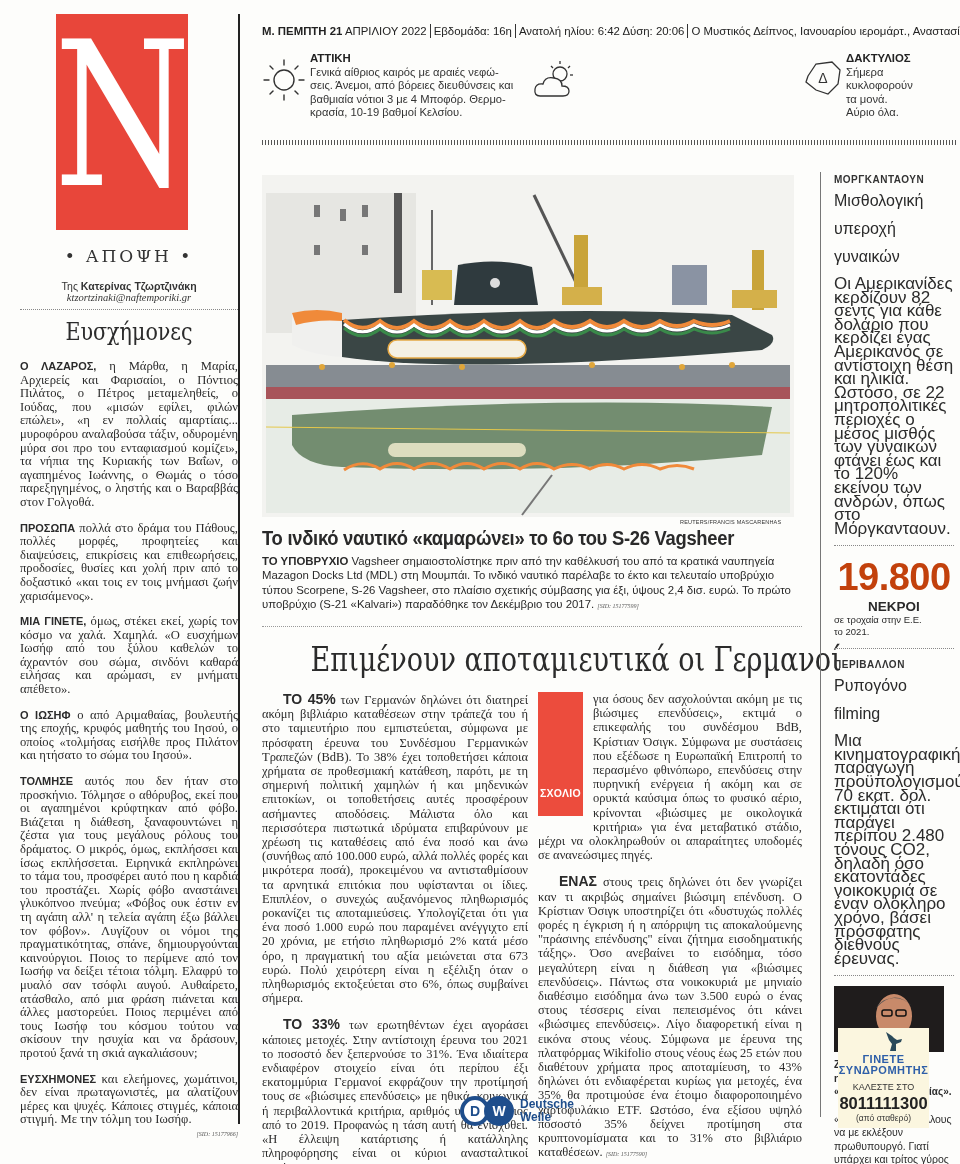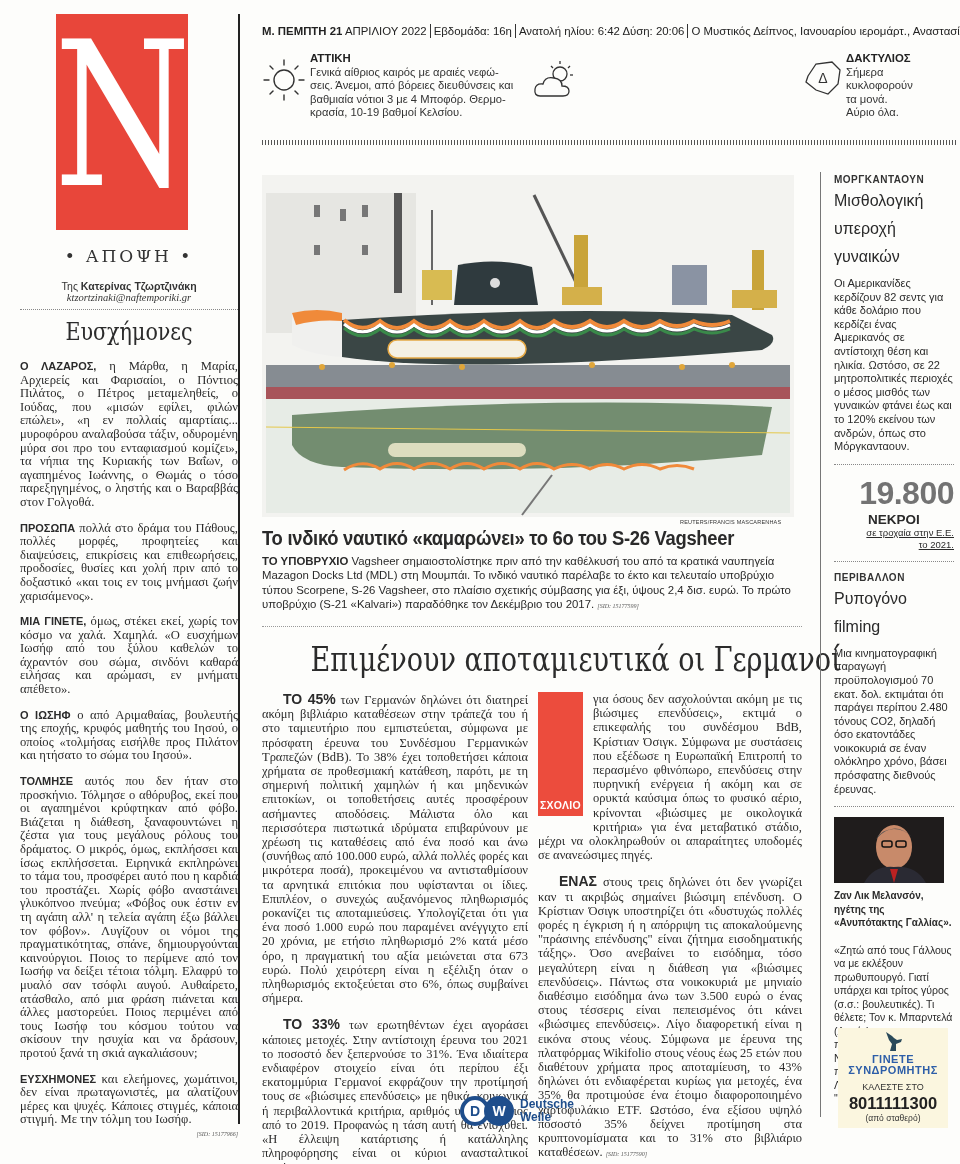--- a/index.html
+++ b/index.html
@@ -53,41 +53,41 @@
   .sep-line { position: absolute; left: 262px; top: 626px; width: 540px; border-top: 1px dotted #999; }
 
   
   .main-headline { position: absolute; left: 262px; top: 640px; width: 540px; text-align: center; font-family: "DejaVu Serif", serif; font-size: 33px; color: #2b2b2b; white-space: nowrap; transform: scaleX(0.82); transform-origin: center; }
   .art-col { position: absolute; font-family: "Liberation Serif", serif; font-size: 12.5px; line-height: 14.2px; text-align: justify; color: #2b2b2b; }
   .art-col .lead { font-family: "Liberation Sans", sans-serif; font-weight: bold; font-size: 14px; margin-left: 21px; }
   .art-col p { margin-bottom: 12px; }
   .art-col-1 { left: 262px; top: 692px; width: 266px; }
   .art-col-2 { left: 538px; top: 692px; width: 264px; }
   .comment-badge { float: left; width: 45px; height: 124px; background: #ec4c3d; margin: 0 10px 4px 0; position: relative; }
-  .comment-badge span { position: absolute; bottom: 4px; left: 0; width: 100%; text-align: center; color: #fff; font-family: "Liberation Sans", sans-serif; font-weight: bold; font-size: 10.5px; letter-spacing: 0.3px; }
+  .comment-badge span { position: absolute; bottom: 16px; left: 0; width: 100%; text-align: center; color: #fff; font-family: "Liberation Sans", sans-serif; font-weight: bold; font-size: 10.5px; letter-spacing: 0.3px; }
   .dw-logo { position: absolute; left: 460px; top: 1096px; display: flex; align-items: center; }
   .dw-circle { width: 30px; height: 30px; border-radius: 50%; background: #1f4e8c; border: 2px solid #1f4e8c; display: flex; align-items: center; justify-content: center; color: #fff; font-family: "Liberation Sans", sans-serif; font-weight: bold; font-size: 14px; }
   .dw-circle.d { background: #fff; color: #1f4e8c; border: 4px solid #1f4e8c; }
   .dw-circle.w { margin-left: -6px; }
   .dw-text { margin-left: 6px; font-family: "Liberation Sans", sans-serif; font-weight: bold; font-size: 12px; line-height: 13px; color: #1f4e8c; }
 
   
   .vrule-right { position: absolute; left: 820px; top: 172px; width: 1px; height: 945px; background: #777; }
   .right-col { position: absolute; left: 834px; top: 174px; width: 120px; }
   .kicker { font-family: "Liberation Sans", sans-serif; font-weight: bold; font-size: 10px; color: #333; letter-spacing: 0.5px; }
   .r-title { font-family: "Liberation Sans", sans-serif; font-size: 16px; line-height: 28px; color: #2a2a2a; margin: 2px 0 6px 0; }
-  .r-body { font-family: "Liberation Sans", sans-serif; font-size: 11px; line-height: 13.6px; color: #2b2b2b; }
+  .r-body { font-family: "Liberation Sans", sans-serif; font-size: 17px; line-height: 13.6px; color: #2b2b2b; }
   .r-dots { border-top: 1px dotted #888; margin: 10px 0; }
-  .big-num { text-align: right; font-family: "Liberation Sans", sans-serif; font-weight: bold; font-size: 32px; color: #737373; letter-spacing: -0.5px; }
+  .big-num { text-align: center; font-family: "Liberation Sans", sans-serif; font-weight: bold; font-size: 38px; color: #c2410c; letter-spacing: -0.5px; }
   .big-label { text-align: center; font-family: "Liberation Sans", sans-serif; font-weight: bold; font-size: 13.5px; color: #2a2a2a; }
-  .big-sub { text-align: right; font-family: "Liberation Sans", sans-serif; font-size: 9.5px; line-height: 12px; color: #2a2a2a; text-decoration: underline; }
+  .big-sub { text-align: left; font-family: "Liberation Sans", sans-serif; font-size: 9.5px; line-height: 12px; color: #2a2a2a; }
   .portrait { width: 110px; height: 66px; margin-top: 8px; background: linear-gradient(135deg, #2a2a2a 0%, #3a3434 40%, #222 100%); position: relative; overflow: hidden; }
   .quote-name { font-family: "Liberation Sans", sans-serif; font-weight: bold; font-size: 10px; line-height: 13.5px; margin-top: 6px; color: #2a2a2a; }
   .quote-body { font-family: "Liberation Sans", sans-serif; font-size: 10.5px; line-height: 13.5px; color: #2a2a2a; margin-top: 14px; }
-  .sub-box { position: absolute; left: 838px; top: 1028px; width: 110px; height: 100px; background: #fbf6df; text-align: center; font-family: "Liberation Sans", sans-serif; }
+  .sub-box { position: absolute; left: 838px; top: 1028px; width: 91px; height: 100px; background: #fbf6df; text-align: center; font-family: "Liberation Sans", sans-serif; }
   .sub-box .s1 { color: #2d5ea8; font-weight: bold; font-size: 11px; line-height: 11px; letter-spacing: 0.5px; margin-top: 26px; }
   .sub-box .s2 { font-size: 9px; color: #333; margin-top: 6px; }
   .sub-box .s3 { font-weight: bold; font-size: 16.5px; color: #222; margin-top: 2px; }
   .sub-box .s4 { font-size: 8.5px; color: #333; }
   .sub-figure { position: absolute; left: 44px; top: 2px; width: 22px; height: 22px; }
 </style>
 </head>
 <body>
 
 <div class="left-col">

